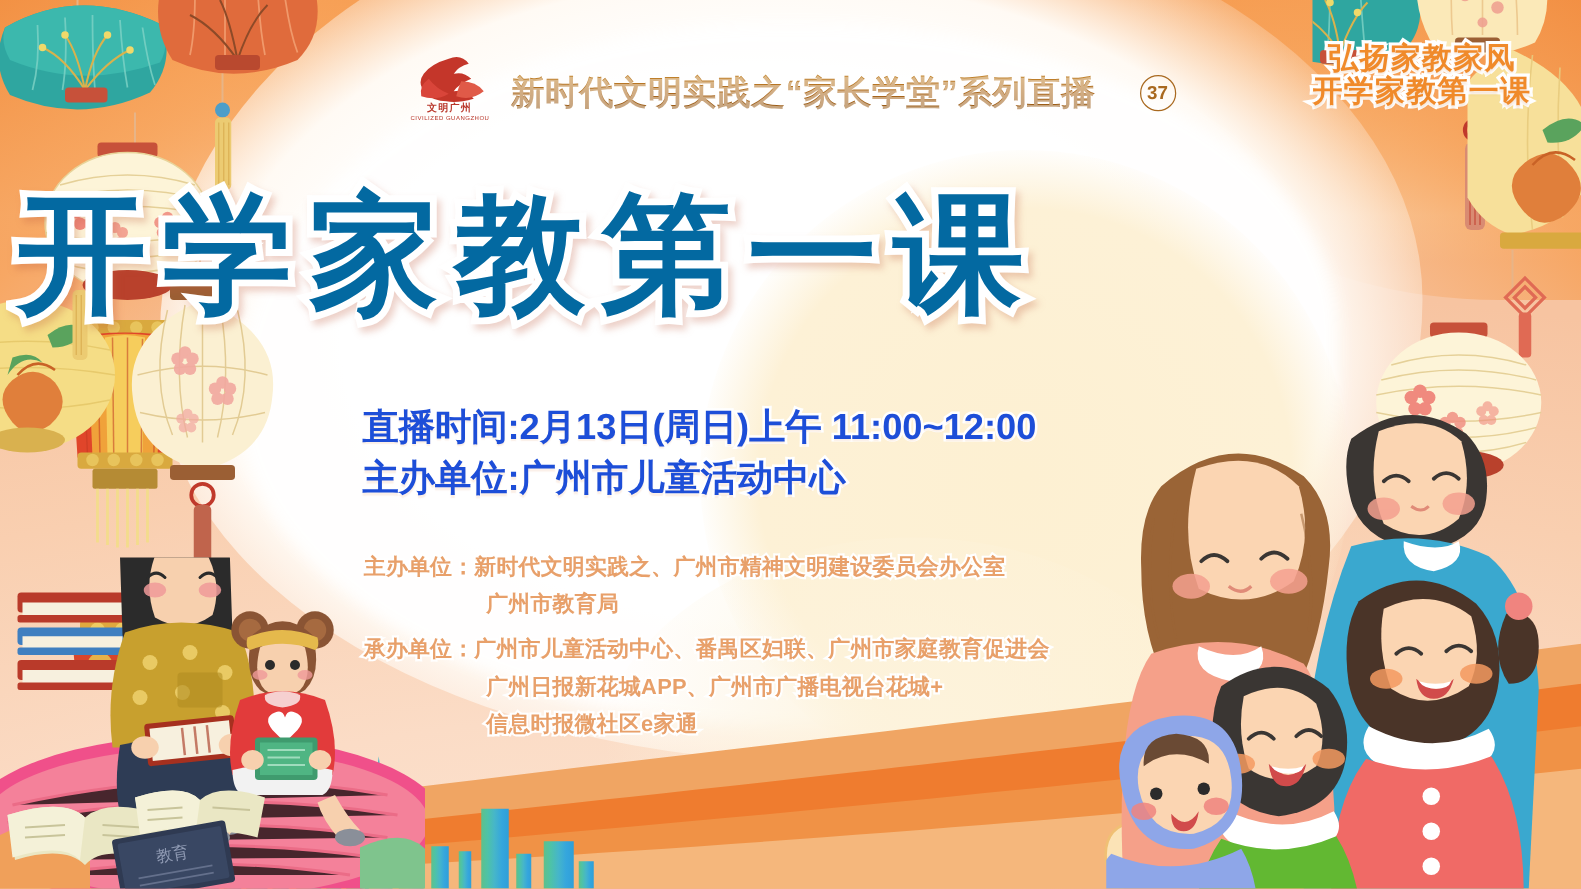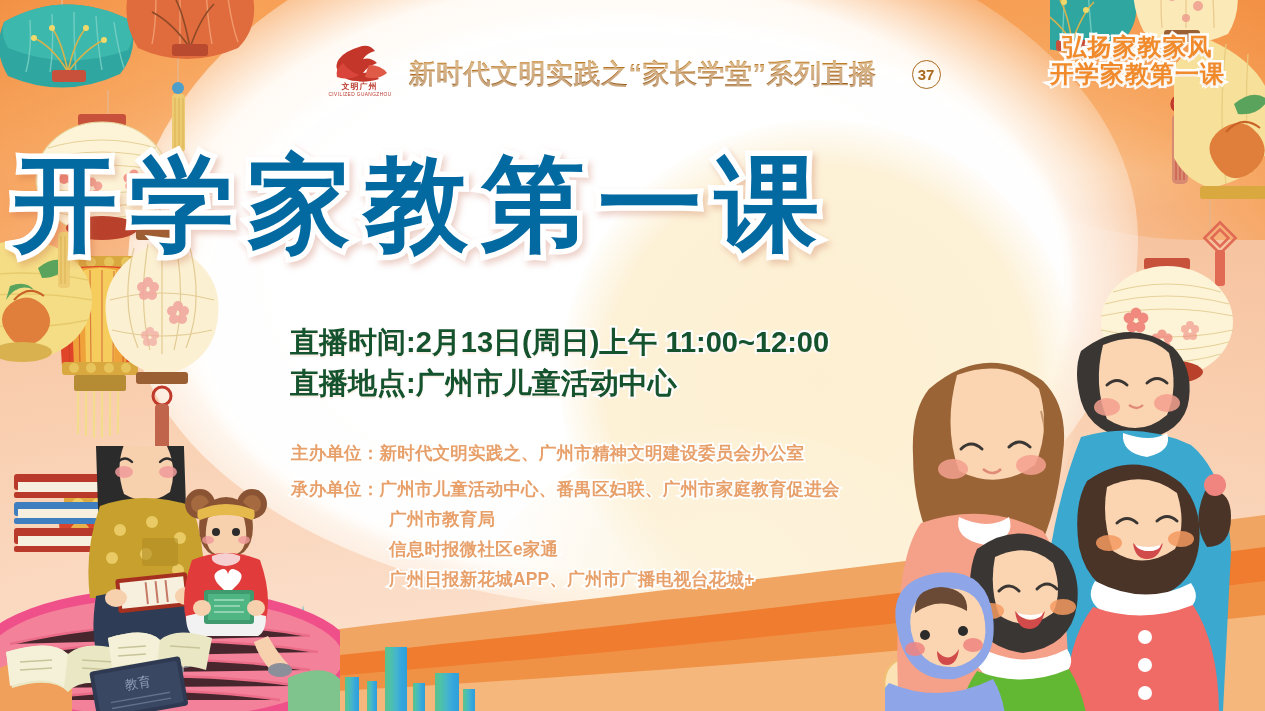--- a/index.html
+++ b/index.html
@@ -111,21 +111,21 @@
     letter-spacing:13px;text-indent:13px;
     color:#0369a1;
     -webkit-text-stroke:11px #ffffff;
     paint-order:stroke fill;
     filter:drop-shadow(3px 4px 3px rgba(190,90,60,.28));
   }
   
   .info{position:absolute;left:290px;top:322px;z-index:42;}
   .info .line{
     font-size:29px;font-weight:800;letter-spacing:0px;
-    color:#14532d;
+    color:#1d4ed8;
     -webkit-text-stroke:4px #ffffff;paint-order:stroke fill;
     line-height:1.42;white-space:nowrap;
     text-shadow:0 2px 1px rgba(220,120,60,.12);
   }
   
   .orgs{position:absolute;left:291px;top:438px;z-index:42;}
   .orgs .oline{
     font-size:17.5px;font-weight:800;letter-spacing:.2px;
     color:#e8a06a;
     -webkit-text-stroke:3.4px #ffffff;paint-order:stroke fill;
@@ -835,24 +835,24 @@
 
   <div class="slogan">
     <div>弘扬家教家风</div>
     <div>开学家教第一课</div>
   </div>
 
   <div class="headline">开学家教第一课</div>
 
   <div class="info">
     <div class="line">直播时间:2月13日(周日)上午 11:00~12:00</div>
-    <div class="line">直播地点:广州市儿童活动中心</div>
+    <div class="line">主办单位:广州市儿童活动中心</div>
   </div>
 
   <div class="orgs">
     <div class="oline">主办单位：新时代文明实践之、广州市精神文明建设委员会办公室</div>
+    <div class="oline indent">广州市教育局</div>
     <div class="oline gap">承办单位：广州市儿童活动中心、番禺区妇联、广州市家庭教育促进会</div>
-    <div class="oline indent">广州市教育局</div>
+    <div class="oline indent">广州日报新花城APP、广州市广播电视台花城+</div>
     <div class="oline indent">信息时报微社区e家通</div>
-    <div class="oline indent">广州日报新花城APP、广州市广播电视台花城+</div>
   </div>
 
 </div>
 
 </body></html>

